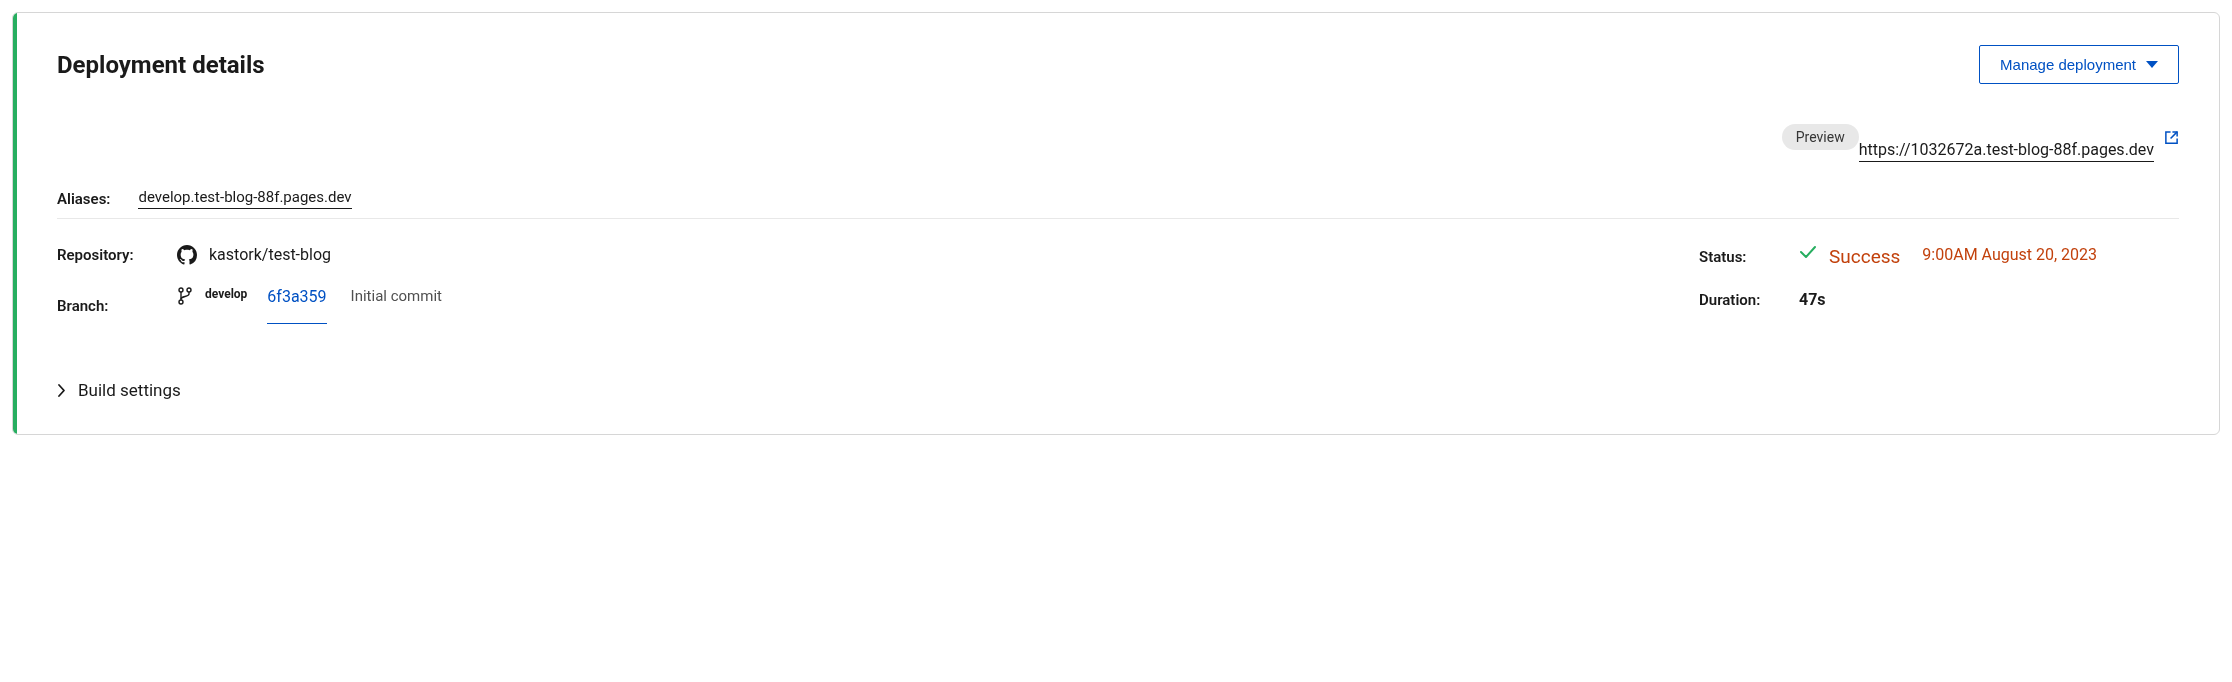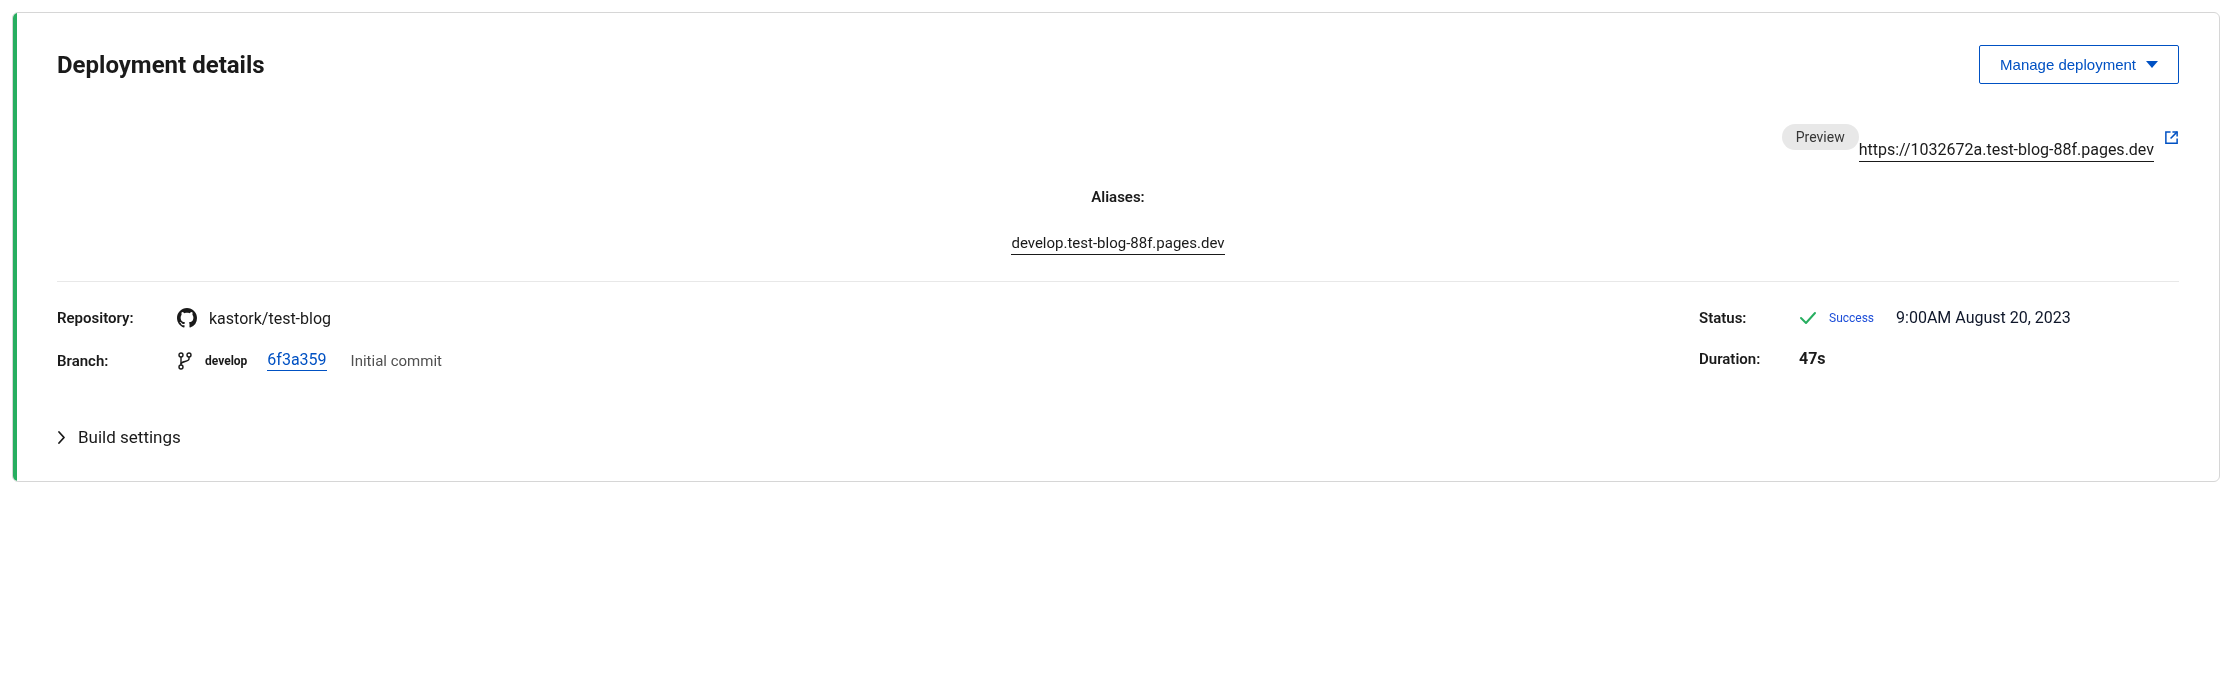--- a/index.html
+++ b/index.html
@@ -91,24 +91,23 @@
     }
     .external-icon {
       width: 15px;
       height: 15px;
       flex-shrink: 0;
     }
     .aliases-row {
       display: flex;
       align-items: center;
       gap: 28px;
-      padding-bottom: 26px;
+      padding-bottom: 9px;
       border-bottom: 1px solid #e8e8e8;
       margin-bottom: 26px;
-      flex-direction: column;
     }
     .label {
       font-size: 15px;
       font-weight: 600;
       color: #1a1a1a;
     }
     .alias-link {
       color: #1a1a1a;
       font-size: 15px;
       border-bottom: 1px solid #1a1a1a;
@@ -133,21 +132,20 @@
     }
     .info-label {
       font-size: 15px;
       font-weight: 600;
       color: #1a1a1a;
       width: 120px;
       flex-shrink: 0;
     }
     .info-value {
       display: flex;
-      align-items: center;
       gap: 12px;
     }
     .github-icon {
       width: 20px;
       height: 20px;
       flex-shrink: 0;
     }
     .branch-icon {
       width: 16px;
       height: 18px;
@@ -159,41 +157,41 @@
     }
     .branch-name {
       font-size: 12px;
       font-weight: 700;
       color: #1a1a1a;
     }
     .commit-link {
       font-size: 16px;
       color: #0051c3;
       border-bottom: 1px solid #0051c3;
-      padding-bottom: 1px;
+      padding-bottom: 17px;
       text-decoration: none;
       margin-left: 8px;
     }
     .commit-msg {
       font-size: 15px;
       color: #505050;
       margin-left: 12px;
     }
     .check-icon {
       width: 18px;
       height: 14px;
       flex-shrink: 0;
     }
     .status-text {
-      font-size: 12px;
-      color: #1d4ed8;
+      font-size: 19px;
+      color: #c2410c;
     }
     .timestamp {
       font-size: 16px;
-      color: #0f172a;
+      color: #c2410c;
       margin-left: 10px;
     }
     .duration-text {
       font-size: 16px;
       color: #1a1a1a;
       font-weight: bold;
     }
     .build-settings {
       display: inline-flex;
       align-items: center;

